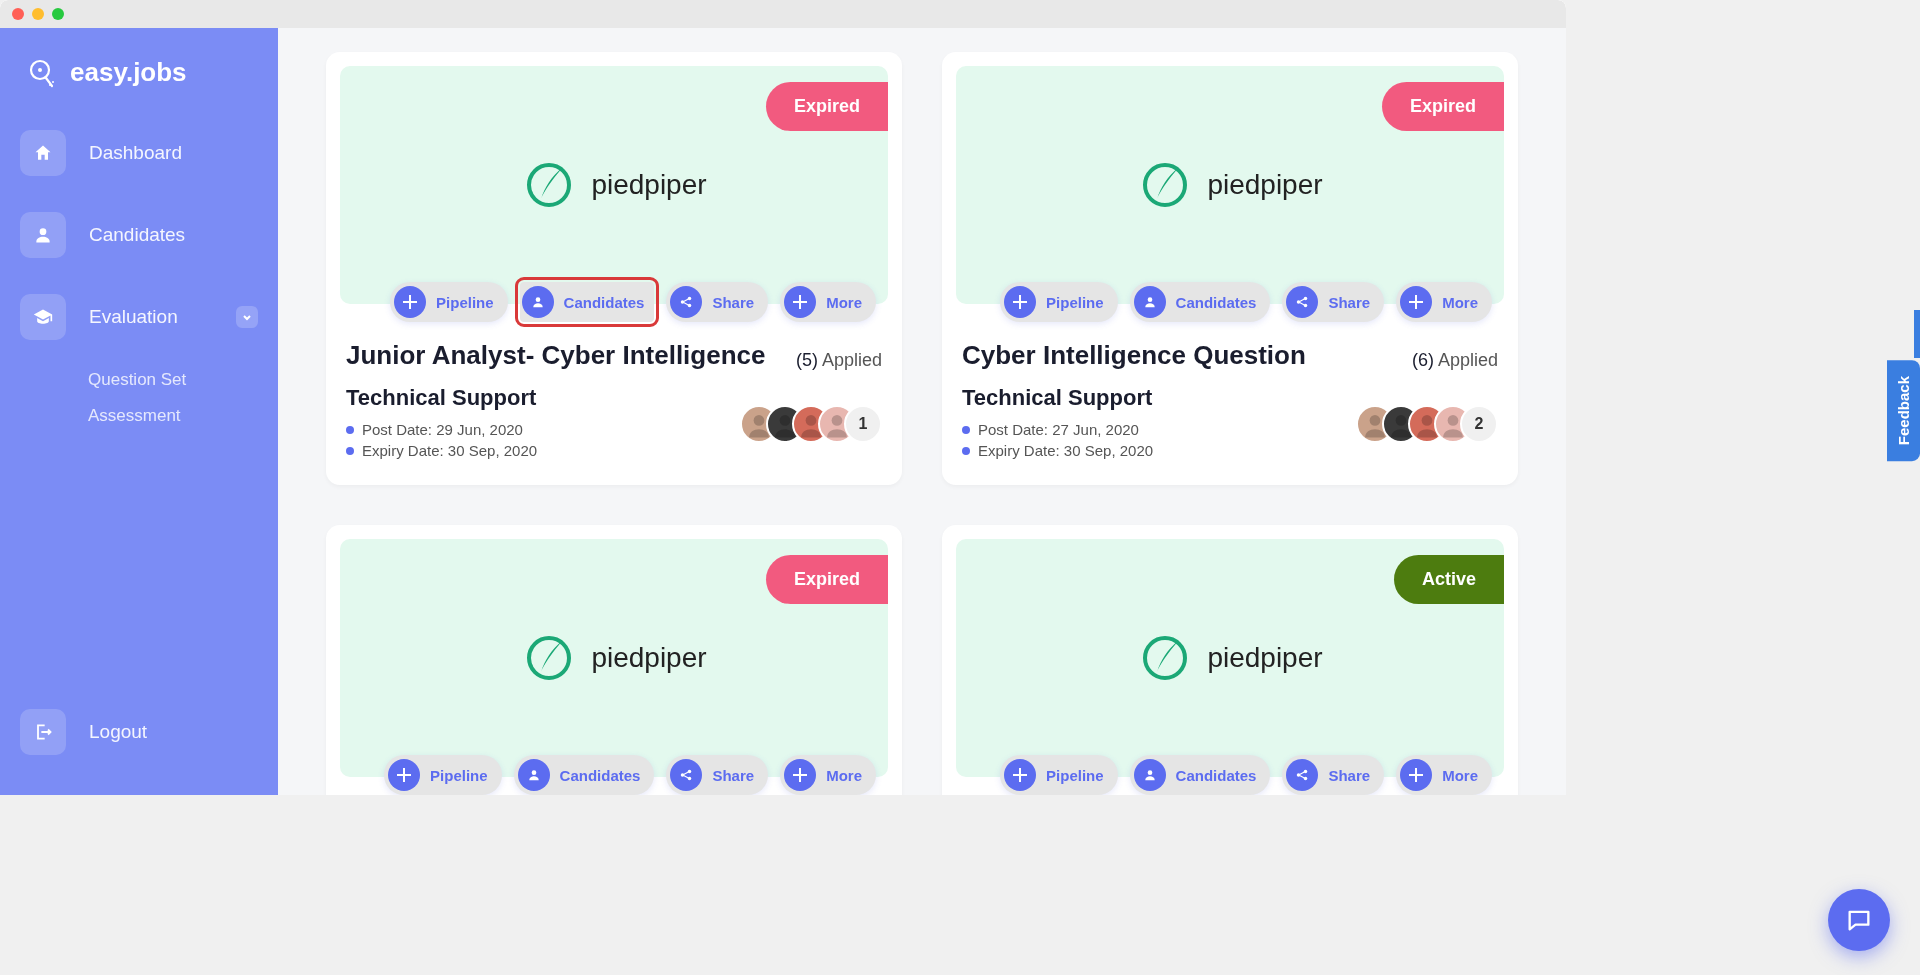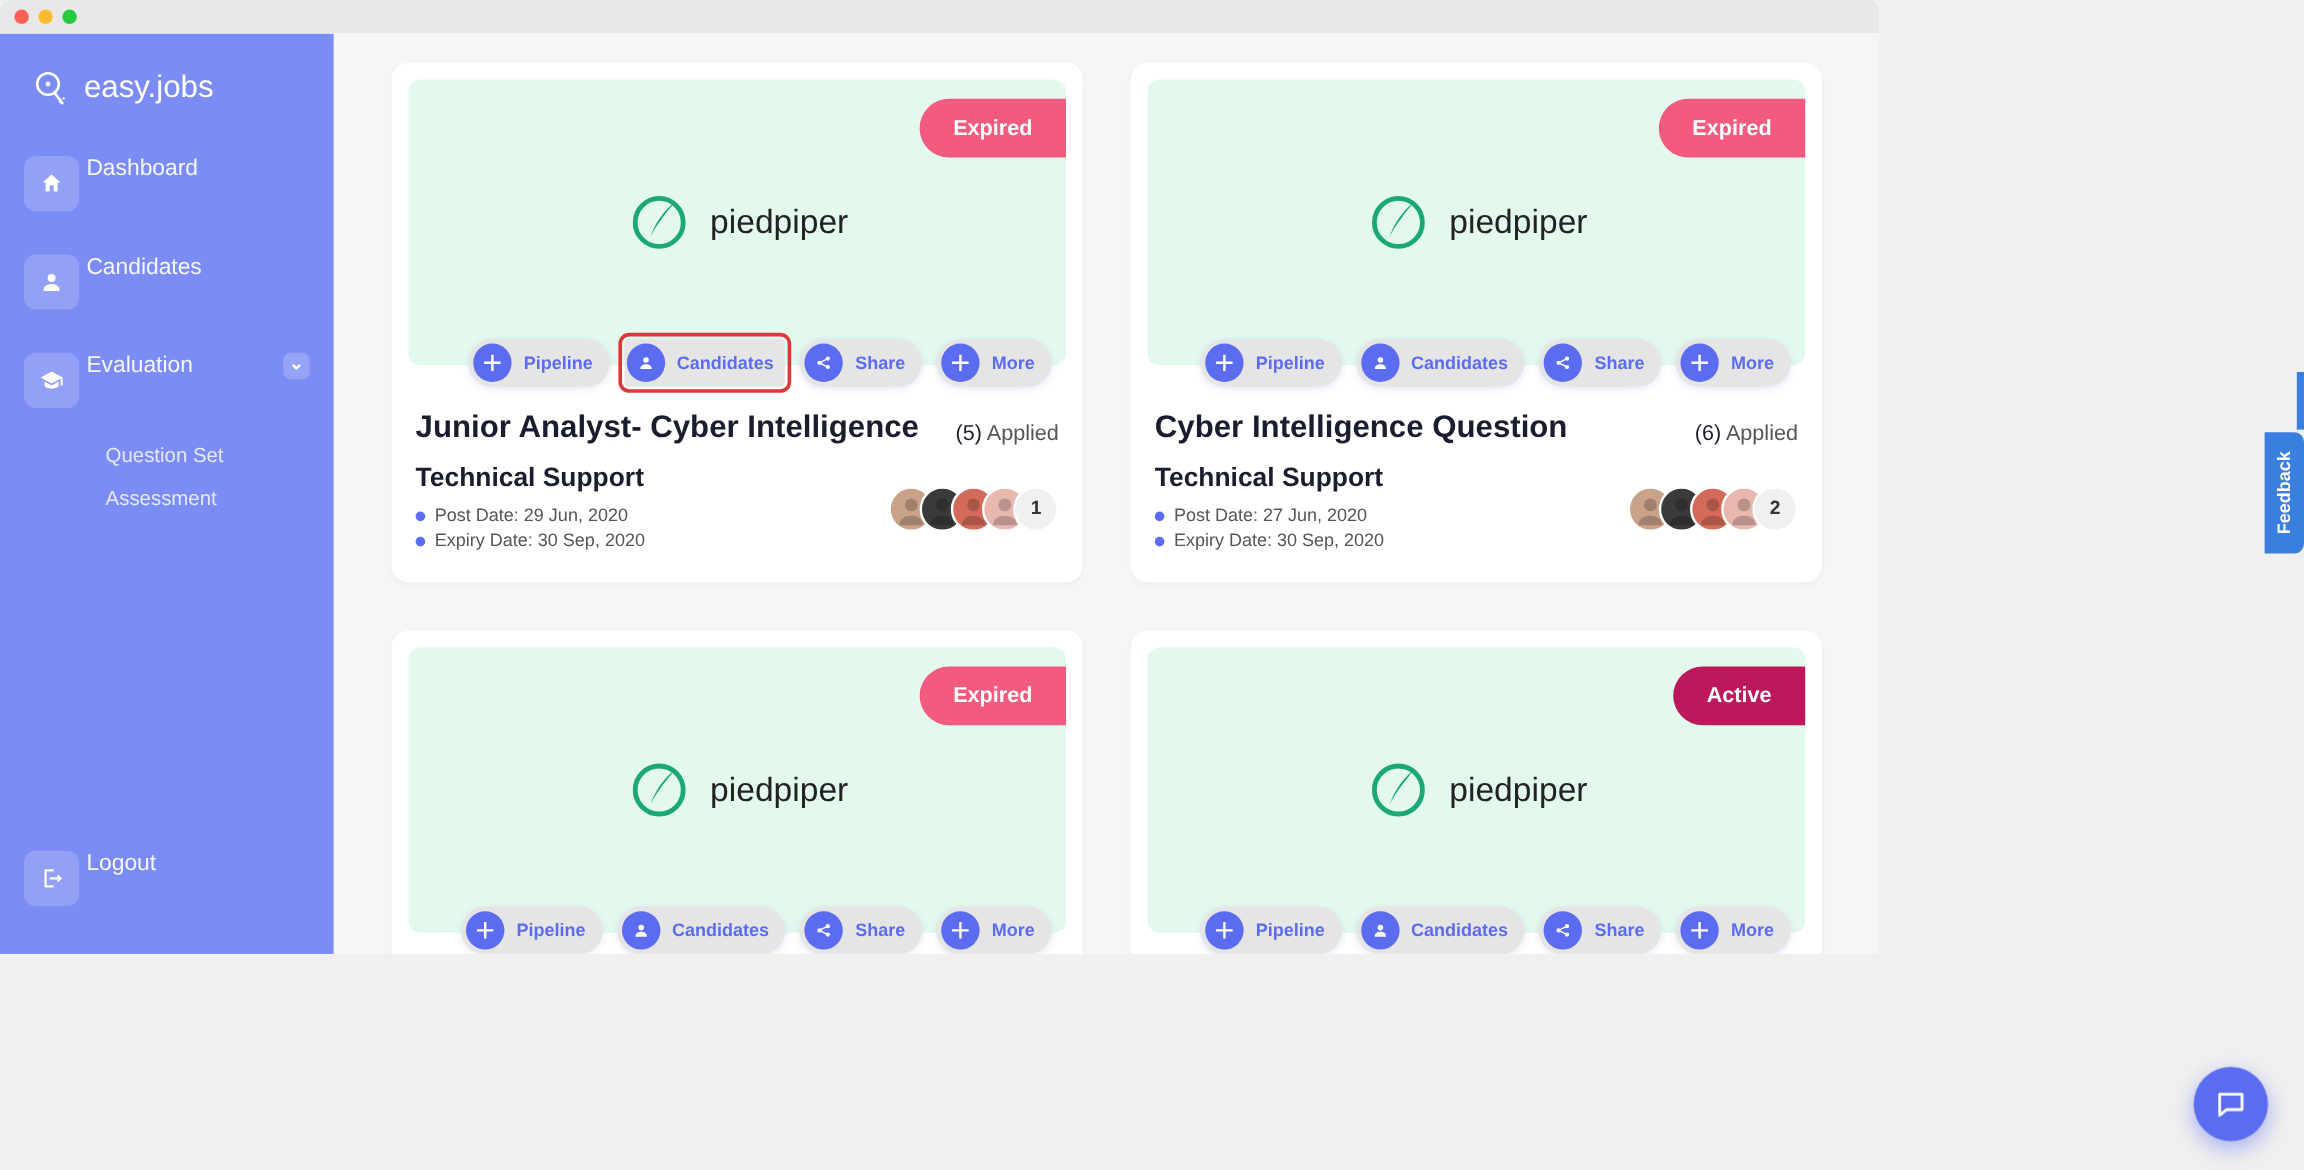--- a/index.html
+++ b/index.html
@@ -9,41 +9,41 @@
 
 .titlebar { height: 28px; background: #e8e8e8; display: flex; align-items: center; padding: 0 12px; gap: 8px; border-radius: 8px 8px 0 0; }
 .traffic-light { width: 12px; height: 12px; border-radius: 50%; }
 .tl-red { background: #ff5f56; }
 .tl-yellow { background: #ffbd2e; }
 .tl-green { background: #27c93f; }
 
 .app { flex: 1; display: flex; background: #f5f6f8; overflow: hidden; }
 
 .sidebar { width: 278px; background: #7b8cf5; display: flex; flex-direction: column; padding: 18px 10px; }
-.brand { display: flex; align-items: center; gap: 12px; color: #fff; font-size: 26px; font-weight: 400; padding: 10px 16px 28px 16px; }
+.brand { display: flex; align-items: center; gap: 12px; color: #fff; font-size: 26px; font-weight: 700; padding: 10px 16px 28px 16px; }
 .brand-icon { width: 32px; height: 32px; }
-.nav-item { display: flex; gap: 6px; padding: 14px 10px; border-radius: 8px; cursor: pointer; color: #fff; margin-bottom: 8px; position: relative; }
+.nav-item { display: flex; align-items: center; gap: 23px; padding: 14px 10px; border-radius: 8px; cursor: pointer; color: #fff; margin-bottom: 8px; position: relative; }
 .nav-icon-wrap { width: 46px; height: 46px; background: rgba(255,255,255,0.18); border-radius: 10px; display: flex; align-items: center; justify-content: center; flex-shrink: 0; }
 .nav-item.active .nav-icon-wrap { background: #fff; color: #5c6cf0; }
 .nav-item.active .nav-label { color: #fff; font-weight: 600; }
 .nav-label { font-size: 19px; font-weight: 500; opacity: 0.92; }
 .nav-item.highlighted { outline: 3px solid #d93939; outline-offset: -2px; }
 .nav-chevron { margin-left: auto; width: 22px; height: 22px; background: rgba(255,255,255,0.2); border-radius: 6px; display: flex; align-items: center; justify-content: center; }
 .sub-items { padding-left: 78px; }
 .sub-item { color: rgba(255,255,255,0.8); font-size: 17px; padding: 8px 0; cursor: pointer; }
 .spacer { flex: 1; }
 
 .main { flex: 1; padding: 24px 48px; overflow-y: auto; }
 .grid { display: grid; grid-template-columns: 1fr 1fr; gap: 40px; }
 
 .card { background: #fff; border-radius: 14px; overflow: hidden; padding: 14px; box-shadow: 0 2px 4px rgba(0,0,0,0.04); }
 .card-hero { background: #e3f9ee; border-radius: 10px; height: 238px; position: relative; display: flex; align-items: center; justify-content: center; }
 .status-pill { position: absolute; top: 16px; right: 0; padding: 14px 28px; border-radius: 30px 0 0 30px; color: #fff; font-weight: 600; font-size: 18px; }
 .status-expired { background: #f25a7f; }
-.status-active { background: #be185d; }
+.status-active { background: #4d7c0f; }
 .company-logo { display: flex; align-items: center; gap: 14px; }
 .company-name { font-size: 28px; font-weight: 500; color: #222; }
 
 .card-actions { display: flex; justify-content: flex-end; gap: 12px; margin-top: -22px; padding: 0 12px; position: relative; z-index: 2; }
 .action-btn { display: inline-flex; align-items: center; gap: 10px; background: #e5e5e5; border-radius: 24px; padding: 4px 14px 4px 4px; cursor: pointer; box-shadow: 0 2px 6px rgba(90,100,220,0.15); }
 .action-btn.highlighted { outline: 3px solid #d93939; outline-offset: 2px; border-radius: 4px; box-shadow: none; padding: 2px 10px 2px 2px; }
 .action-icon { width: 32px; height: 32px; background: #5c6cf0; border-radius: 50%; display: flex; align-items: center; justify-content: center; color: #fff; }
 .action-label { color: #5c6cf0; font-weight: 600; font-size: 15px; }
 
 .card-body { padding: 18px 6px 8px 6px; }

